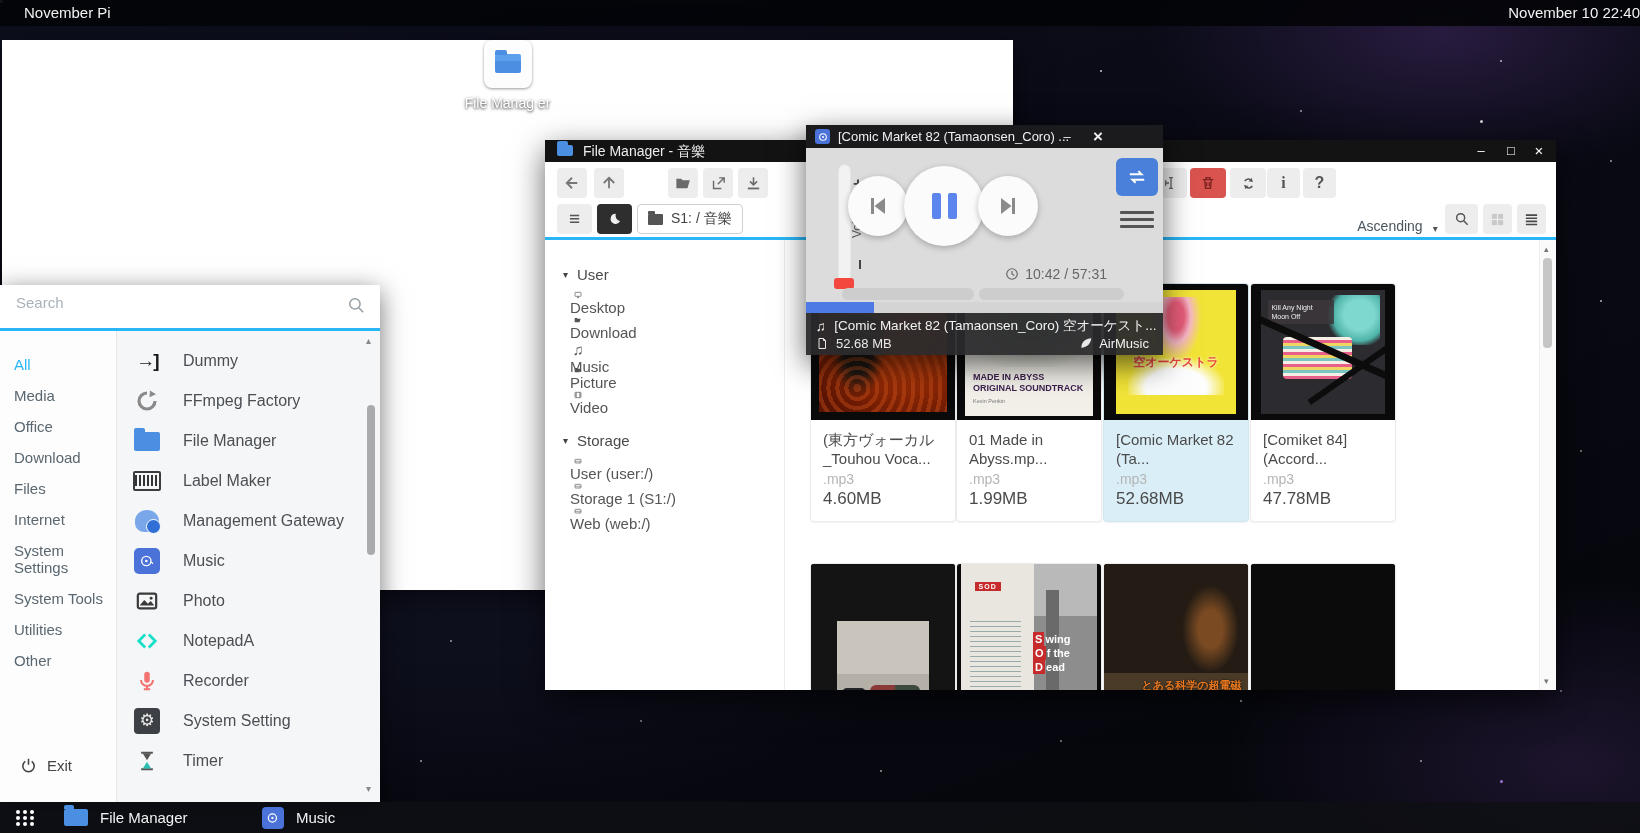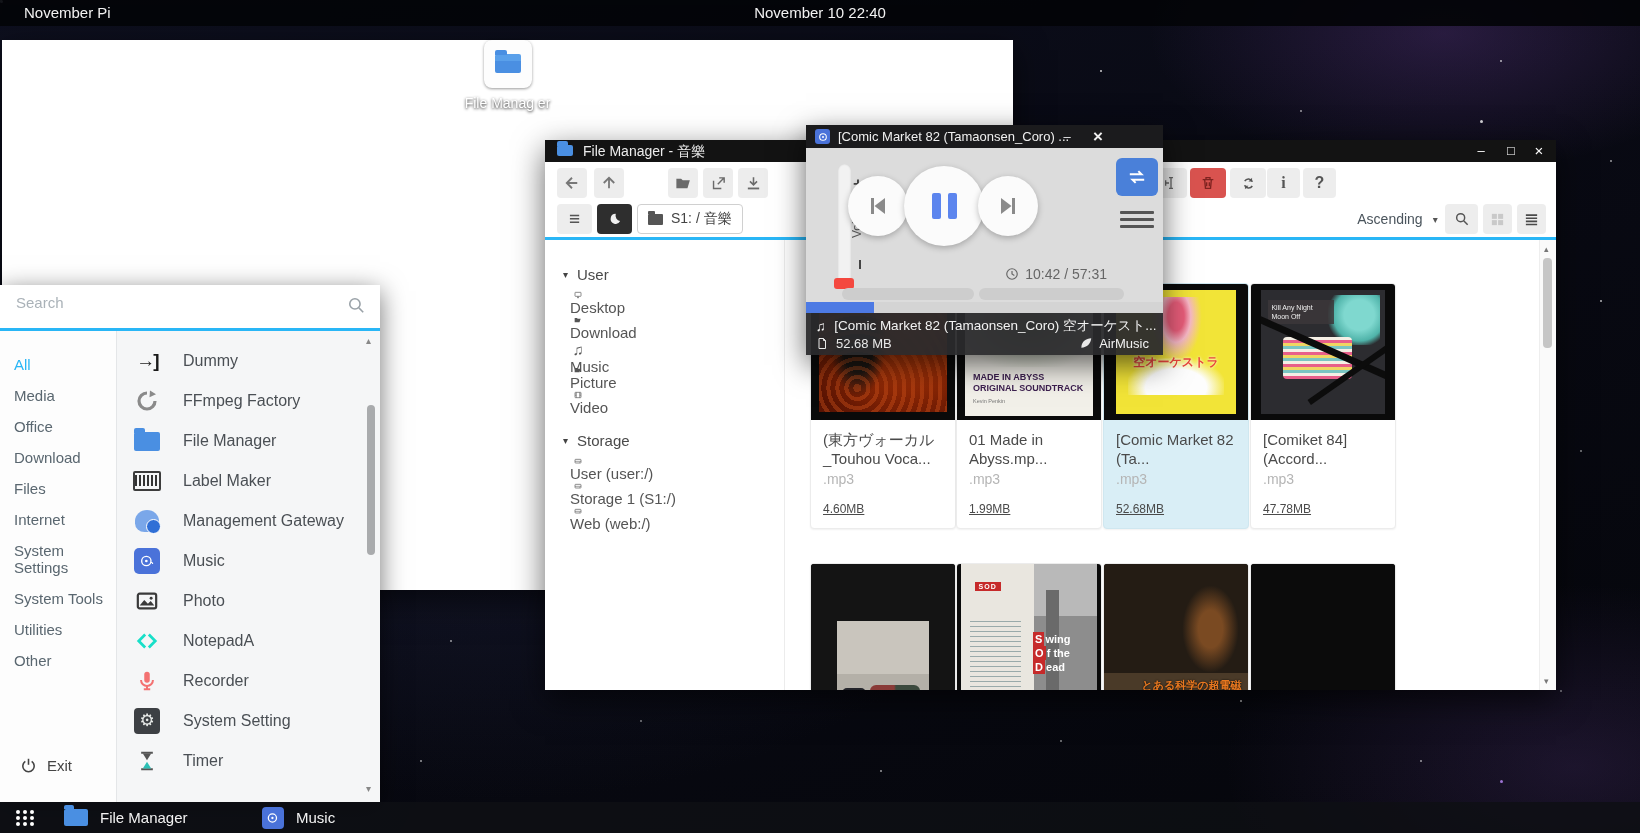--- a/index.html
+++ b/index.html
@@ -10,21 +10,21 @@
       radial-gradient(ellipse 500px 260px at 96% 92%, rgba(110,70,160,.22), transparent 70%),
       radial-gradient(ellipse 700px 400px at 30% 60%, rgba(40,45,80,.35), transparent 75%),
       linear-gradient(160deg,#0d0f1e 0%,#090a14 45%,#05060b 100%);}
   .stars, .stars2{position:absolute;width:2px;height:2px;border-radius:50%;background:#cfd6e8;}
   .stars{box-shadow:120px 60px 0 rgba(255,255,255,.8),340px 120px 0 rgba(255,255,255,.5),520px 90px 0 rgba(255,255,255,.7),700px 50px 0 rgba(200,210,255,.6),900px 140px 0 rgba(255,255,255,.5),1100px 70px 0 rgba(255,255,255,.8),1300px 110px 0 rgba(255,255,255,.6),1500px 60px 0 rgba(255,255,255,.7),80px 260px 0 rgba(255,255,255,.5),260px 420px 0 rgba(255,255,255,.7),450px 640px 0 rgba(255,255,255,.6),180px 700px 0 rgba(255,255,255,.5),60px 560px 0 rgba(200,220,255,.6),420px 760px 0 rgba(255,255,255,.6),640px 720px 0 rgba(255,255,255,.5),880px 770px 0 rgba(255,255,255,.6),1060px 740px 0 rgba(255,255,255,.5),1240px 700px 0 rgba(255,255,255,.7),1420px 760px 0 rgba(255,255,255,.6),1560px 690px 0 rgba(255,255,255,.5),1600px 300px 0 rgba(255,255,255,.7),1580px 450px 0 rgba(255,255,255,.5),1610px 160px 0 rgba(255,255,255,.6),470px 230px 0 rgba(255,255,255,.5),1180px 250px 0 rgba(255,255,255,.5);}
   .stars2{width:3px;height:3px;box-shadow:240px 90px 0 rgba(255,255,255,.9),760px 100px 0 rgba(230,235,255,.8),1480px 120px 0 rgba(255,255,255,.8),1340px 640px 0 rgba(160,120,255,.9),90px 640px 0 rgba(255,255,255,.7),1500px 780px 0 rgba(190,140,255,.8),980px 60px 0 rgba(255,255,255,.7);}
 
   
   .topbar{position:absolute;left:0;top:0;width:100%;height:26px;background:rgba(3,4,8,.92);z-index:40;color:#f2f2f2;font-size:15px;}
   .topbar .tleft{position:absolute;left:24px;top:4px;}
-  .topbar .tclock{position:absolute;left:0;right:0;top:4px;text-align:center;}
+  .topbar .tclock{position:absolute;left:0;right:0;top:4px;text-align:right;}
 
   
   .dicon{position:absolute;width:92px;text-align:center;z-index:1;}
   .dicon .dimg{width:48px;height:48px;margin:0 auto;border-radius:8px;position:relative;}
   .dicon.fm .dimg{background:#fdfdfd;box-shadow:0 1px 3px rgba(0,0,0,.4);}
   .dicon .dlabel{margin-top:6px;color:#fff;font-size:14px;line-height:18px;text-shadow:0 1px 3px rgba(0,0,0,.9);}
   .bigfolder{position:absolute;left:11px;top:14px;width:26px;height:19px;background:linear-gradient(180deg,#5aa0ea 0 7px,#4a8fe2 7px);border-radius:2px;}
   .bigfolder::before{content:"";position:absolute;left:0;top:-4px;width:12px;height:5px;background:#4a8fe2;border-radius:2px 2px 0 0;}
   .dicon.ss .dimg{background:rgba(52,54,58,.92);box-shadow:0 1px 3px rgba(0,0,0,.4);}
   .gear-glyph{color:#e9ecea;font-size:30px;line-height:48px;}
@@ -67,40 +67,40 @@
   .fm-title{position:relative;height:22px;background:#131313;color:#ececec;font-size:14px;line-height:22px;}
   .fm-title .tfold{position:absolute;left:12px;top:5px;}
   .fm-title .ttext{position:absolute;left:38px;top:0;}
   .winctl{position:absolute;top:0;height:22px;line-height:22px;color:#fff;font-size:13px;text-align:center;width:26px;}
   .fm-toolbar{position:relative;height:75px;background:#fff;border-bottom:3px solid #29b6f6;}
   .r1{top:6px;} .r2{top:42px;}
   .btn-dark{background:#2e2e2e;color:#fff;}
   .crumb{position:absolute;left:92px;top:42px;height:28px;border:1px solid #d0d0d0;border-radius:4px;background:#fff;display:flex;align-items:center;gap:8px;padding:0 10px;font-size:14px;color:#444;}
   .crumb .cfold{width:15px;height:11px;background:#555;border-radius:1px;position:relative;}
   .crumb .cfold::before{content:"";position:absolute;left:0;top:-3px;width:7px;height:3px;background:#555;border-radius:1px 1px 0 0;}
-  .sortbox{position:absolute;left:805px;top:42px;width:95px;height:30px;background:#fff;font-size:14px;color:#4a545c;display:flex;align-items:center;justify-content:center;gap:10px;}
+  .sortbox{position:absolute;left:805px;top:42px;width:95px;height:30px;background:#fff;font-size:14px;color:#4a545c;display:flex;align-items:flex-end;justify-content:center;gap:10px;}
   .sortbox .caret{font-size:10px;color:#555;}
   .trashbtn{background:#d9534f;width:36px;}
   .fm-body{position:absolute;top:100px;left:0;right:0;bottom:0;display:flex;}
   .fm-side{width:240px;border-right:1px solid #ececec;padding:16px 0 0 18px;box-sizing:border-box;}
   .tree-sec{display:flex;align-items:center;gap:9px;font-size:15px;color:#4a4a4a;margin:10px 0 8px 0;}
   .tree-sec .chev{font-size:10px;color:#444;}
   .tree-item{display:flex;align-items:flex-start;font-size:15px;color:#555;height:25px;padding-left:7px;flex-direction:column;}
   .fm-main{position:relative;flex:1;overflow:hidden;background:#fff;}
   .fm-scroll{position:absolute;right:0;top:0;bottom:0;width:16px;background:#fafafa;border-left:1px solid #eee;z-index:3;}
   .fm-scroll .sarr{position:absolute;left:4px;font-size:9px;color:#777;}
   .fm-scroll .sthumb{position:absolute;left:3px;top:18px;width:9px;height:90px;background:#c6c6c6;border-radius:4px;}
 
   .card{position:absolute;width:144px;background:#fff;border:1px solid #ececec;border-radius:4px;box-shadow:0 1px 2px rgba(0,0,0,.06);}
   .card.sel{background:#d9eef6;border-color:#cfe7f0;}
   .thumb{position:relative;width:100%;height:136px;background:#0a0a0a;border-radius:3px 3px 0 0;overflow:hidden;}
   .meta{padding:10px 12px 12px;}
   .fname{font-size:15px;line-height:19px;color:#4a4a4a;min-height:38px;}
   .fext{font-size:14px;color:#b5b5b5;margin-top:3px;}
-  .fsize{font-size:12px;color:#4a4a4a;margin-top:15px;text-decoration:underline;}
+  .fsize{font-size:17px;color:#4a4a4a;margin-top:2px;}
 
   
   .art{position:absolute;inset:8px 8px;overflow:hidden;}
   .art-touhou{background:radial-gradient(circle at 68% 28%,#c1440e,#8a2605 55%,#5a1403 90%),#7a2005;}
   .art-touhou::before{content:"";position:absolute;left:8%;top:18%;width:45%;height:70%;background:radial-gradient(ellipse at 50% 30%,#1c1713 0 40%,transparent 70%);}
   .art-touhou::after{content:"";position:absolute;inset:0;background:repeating-radial-gradient(circle at 30% 80%, rgba(220,90,30,.35) 0 4px, transparent 4px 9px);}
   .art-abyss{background:#f2f0e9;inset:4px 8px;}
   .art-abyss .wash{position:absolute;left:0;top:0;width:100%;height:62%;background:radial-gradient(ellipse at 50% 45%,rgba(90,130,70,.55),rgba(150,170,140,.25) 55%,transparent 80%);}
   .art-abyss .t1{position:absolute;left:8px;bottom:22px;font-size:9px;font-weight:bold;color:#3d2050;line-height:11px;width:90%;}
   .art-abyss .t2{position:absolute;left:8px;bottom:12px;font-size:5.5px;color:#777;}

